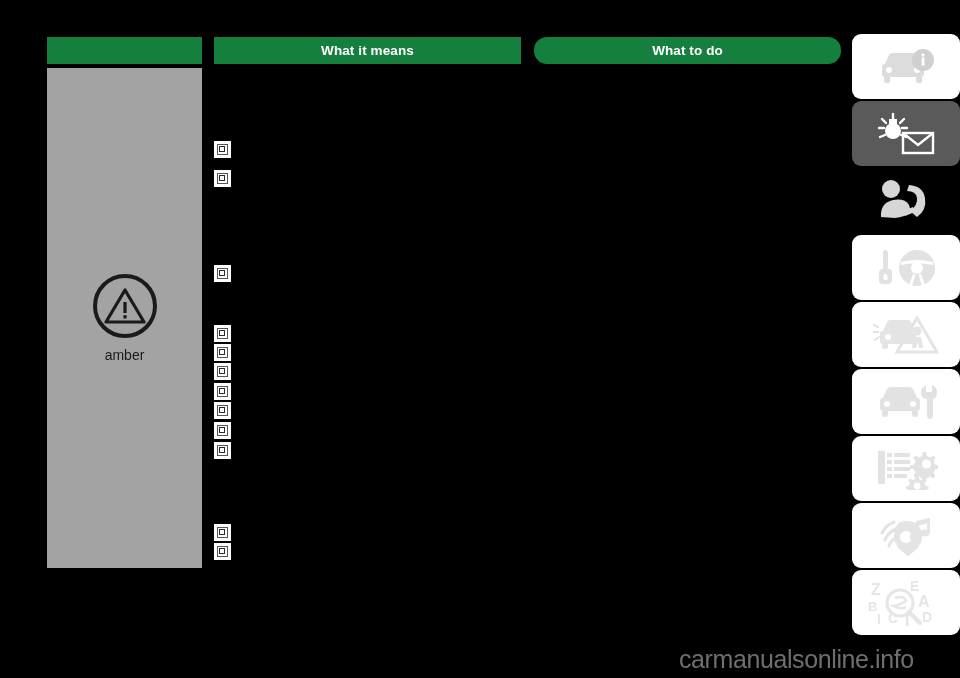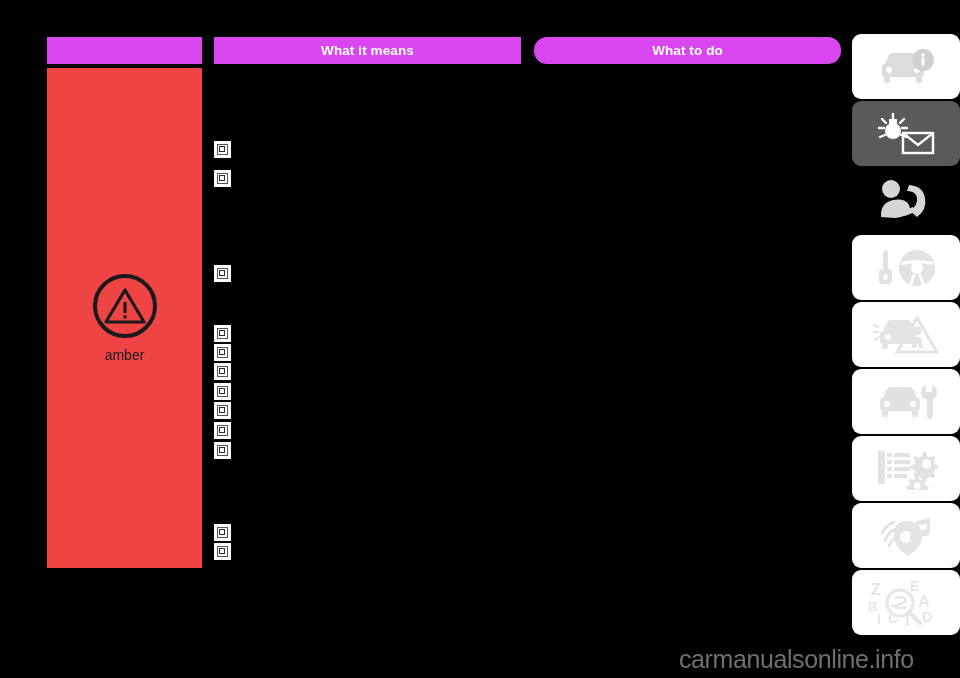--- a/index.html
+++ b/index.html
@@ -12,42 +12,42 @@
     height: 678px;
     position: relative;
     overflow: hidden;
     font-family: "Liberation Sans", sans-serif;
     background: #000000;
   }
 
   
   .col-header {
     position: absolute;
-    background: #d946ef;
+    background: #15803d;
     color: #ffffff;
     font-weight: bold;
     font-size: 13.5px;
     display: flex;
     align-items: center;
     justify-content: center;
     letter-spacing: 0.1px;
     box-sizing: border-box;
   }
   #hdr-symbol { left: 47px;  top: 37px; width: 155px; height: 27px; }
   #hdr-means  { left: 214px; top: 37px; width: 307px; height: 27px; }
   #hdr-todo   { left: 534px; top: 37px; width: 307px; height: 27px; border-radius: 13px; }
 
   
   #symbol-panel {
     position: absolute;
     left: 47px;
     top: 68px;
     width: 155px;
     height: 500px;
-    background: #ef4444;
+    background: #a3a3a3;
   }
   #symbol-block {
     position: absolute;
     left: 0;
     top: 206px;
     width: 155px;
     text-align: center;
   }
   .warn-circle {
     width: 64px;

